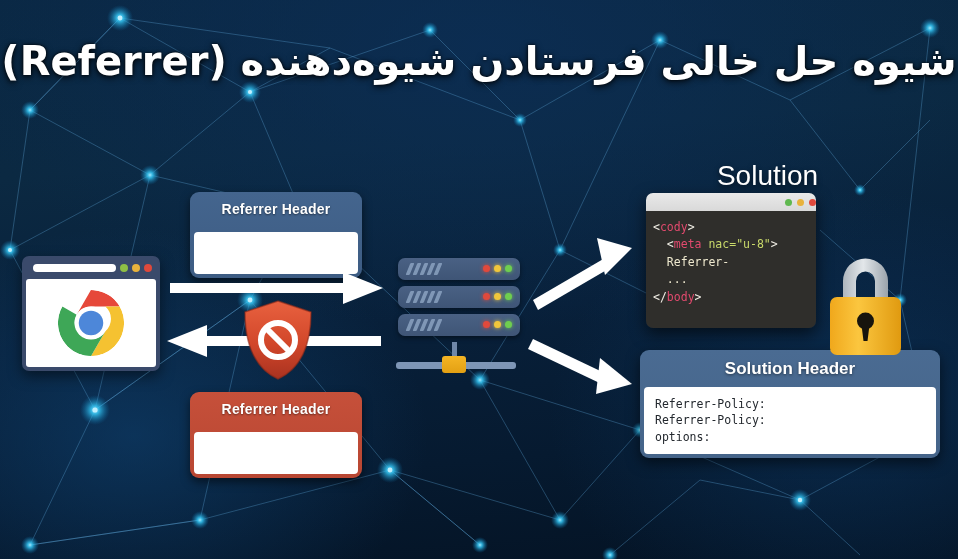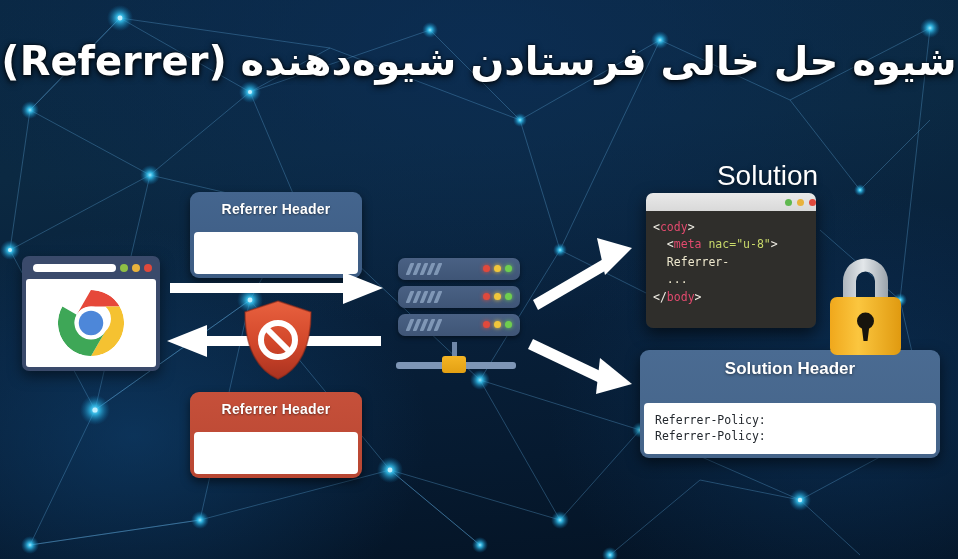--- a/index.html
+++ b/index.html
@@ -156,21 +156,20 @@
     padding:5px 0 8px; direction:ltr;
     text-shadow:0 1px 3px rgba(0,0,0,.5);
   }
   #sec-card .body {
     background:#ffffff; border-radius:4px;
     padding:9px 11px;
     font-family:"DejaVu Sans Mono", monospace;
     font-size:11.5px; line-height:1.42;
     color:#23282e; direction:ltr;
     white-space:pre;
-    margin-top:16px;
   }
 </style>
 </head>
 <body>
 
 <div id="stage">
 
   <svg id="netsvg" viewBox="0 0 958 559" preserveAspectRatio="none">
     <defs>
       <radialGradient id="nodeGlow">
@@ -394,16 +393,16 @@
       </linearGradient>
     </defs>
     <path d="M25 50 L25 30 A22.5 22.5 0 0 1 70 30 L70 50 L57 50 L57 30 A9.5 9.5 0 0 0 38 30 L38 50 Z" fill="url(#shackleG)"></path>
     <rect x="12" y="46" width="71" height="58" rx="7" fill="url(#bodyG)"></rect>
     <circle cx="47.5" cy="70" r="8.5" fill="#17140d"></circle>
     <path d="M43.5 74 L51.5 74 L49.5 90 L45.5 90 Z" fill="#17140d"></path>
   </svg>
 
   <div id="sec-card">
     <div class="cap">Solution Header</div>
-    <div class="body" id="sec-body"><div>Referrer-Policy:</div><div>Referrer-Policy:</div></div>
+    <div class="body" id="sec-body"><div>Referrer-Policy:</div><div>Referrer-Policy:</div><div>options:</div></div>
   </div>
 
 </div>
 
 </body></html>

